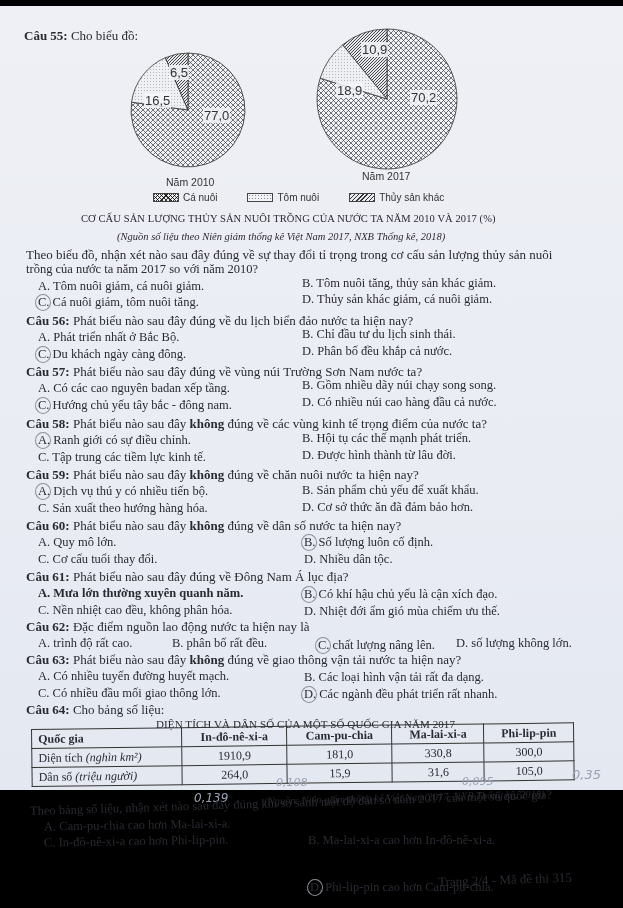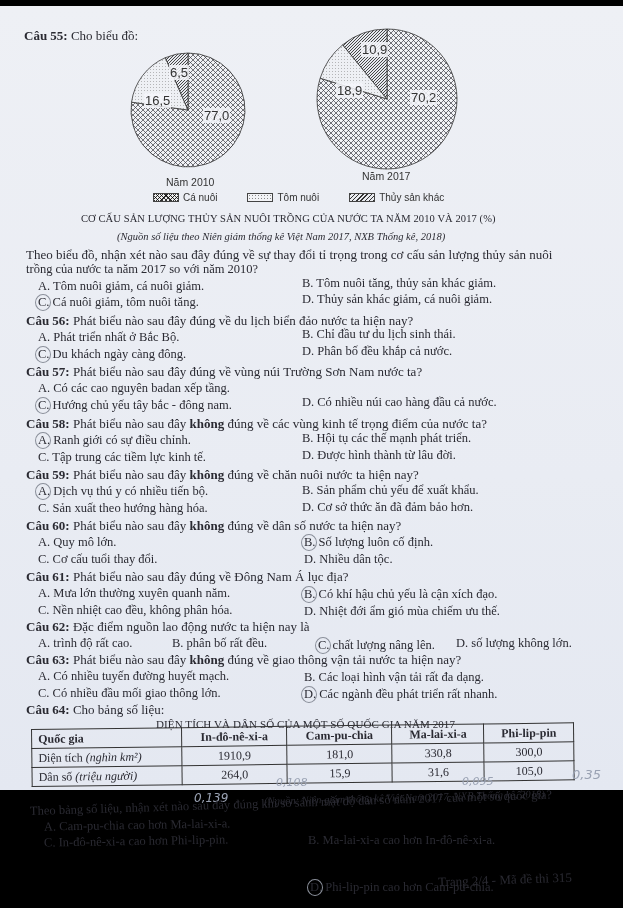--- a/index.html
+++ b/index.html
@@ -104,20 +104,21 @@
   <div class="abs opt" style="left:302px;top:286px;">D. Thủy sản khác giảm, cá nuôi giảm.</div>
 
   <div class="abs q-title" style="left:26px;top:307px;"><b>Câu 56:</b><span> Phát biểu nào sau đây đúng về du lịch biển đảo nước ta hiện nay?</span></div>
   <div class="abs opt" style="left:38px;top:324px;">A. Phát triển nhất ở Bắc Bộ.</div>
   <div class="abs opt" style="left:302px;top:321px;">B. Chỉ đầu tư du lịch sinh thái.</div>
   <div class="abs opt circled" style="left:38px;top:341px;">C. Du khách ngày càng đông.</div>
   <div class="abs opt" style="left:302px;top:338px;">D. Phân bố đều khắp cả nước.</div>
 
   <div class="abs q-title" style="left:26px;top:358px;font-family:Liberation Serif, serif;"><b>Câu 57:</b><span> Phát biểu nào sau đây đúng về vùng núi Trường Sơn Nam nước ta?</span></div>
   <div class="abs opt" style="left:38px;top:375px;">A. Có các cao nguyên badan xếp tầng.</div>
+  <div class="abs opt" style="left:302px;top:372px;">B. Gồm nhiều dãy núi chạy song song.</div>
   <div class="abs opt circled" style="left:38px;top:392px;">C. Hướng chủ yếu tây bắc - đông nam.</div>
   <div class="abs opt" style="left:302px;top:389px;">D. Có nhiều núi cao hàng đầu cả nước.</div>
 
   <div class="abs q-title" style="left:26px;top:410px;"><b>Câu 58:</b><span> Phát biểu nào sau đây </span><b>không</b><span> đúng về các vùng kinh tế trọng điểm của nước ta?</span></div>
   <div class="abs opt circled" style="left:38px;top:427px;">A. Ranh giới có sự điều chỉnh.</div>
   <div class="abs opt" style="left:38px;top:444px;">C. Tập trung các tiềm lực kinh tế.</div>
   <div class="abs opt" style="left:302px;top:425px;">B. Hội tụ các thế mạnh phát triển.</div>
   <div class="abs opt" style="left:302px;top:442px;">D. Được hình thành từ lâu đời.</div>
 
   <div class="abs q-title" style="left:26px;top:461px;"><b>Câu 59:</b><span> Phát biểu nào sau đây </span><b>không</b><span> đúng về chăn nuôi nước ta hiện nay?</span></div>
@@ -126,21 +127,21 @@
   <div class="abs opt" style="left:38px;top:495px;">C. Sản xuất theo hướng hàng hóa.</div>
   <div class="abs opt" style="left:302px;top:494px;">D. Cơ sở thức ăn đã đảm bảo hơn.</div>
 
   <div class="abs q-title" style="left:26px;top:512px;"><b>Câu 60:</b><span> Phát biểu nào sau đây </span><b>không</b><span> đúng về dân số nước ta hiện nay?</span></div>
   <div class="abs opt" style="left:38px;top:529px;">A. Quy mô lớn.</div>
   <div class="abs opt circled" style="left:304px;top:529px;">B. Số lượng luôn cố định.</div>
   <div class="abs opt" style="left:38px;top:546px;">C. Cơ cấu tuổi thay đổi.</div>
   <div class="abs opt" style="left:304px;top:546px;">D. Nhiều dân tộc.</div>
 
   <div class="abs q-title" style="left:26px;top:563px;"><b>Câu 61:</b><span> Phát biểu nào sau đây đúng về Đông Nam Á lục địa?</span></div>
-  <div class="abs opt" style="left:38px;top:580px;">A. Mưa lớn thường xuyên quanh năm.</div>
+  <div class="abs opt" style="left:38px;top:580px;font-weight:bold;">A. Mưa lớn thường xuyên quanh năm.</div>
   <div class="abs opt circled" style="left:304px;top:581px;">B. Có khí hậu chủ yếu là cận xích đạo.</div>
   <div class="abs opt" style="left:38px;top:597px;">C. Nền nhiệt cao đều, không phân hóa.</div>
   <div class="abs opt" style="left:304px;top:598px;">D. Nhiệt đới ẩm gió mùa chiếm ưu thế.</div>
 
   <div class="abs q-title" style="left:26px;top:613px;"><b>Câu 62:</b><span> Đặc điểm nguồn lao động nước ta hiện nay là</span></div>
   <div class="abs opt" style="left:38px;top:630px;">A. trình độ rất cao.</div>
   <div class="abs opt" style="left:172px;top:630px;">B. phân bố rất đều.</div>
   <div class="abs opt circled" style="left:318px;top:632px;">C. chất lượng nâng lên.</div>
   <div class="abs opt" style="left:456px;top:630px;">D. số lượng không lớn.</div>
 

